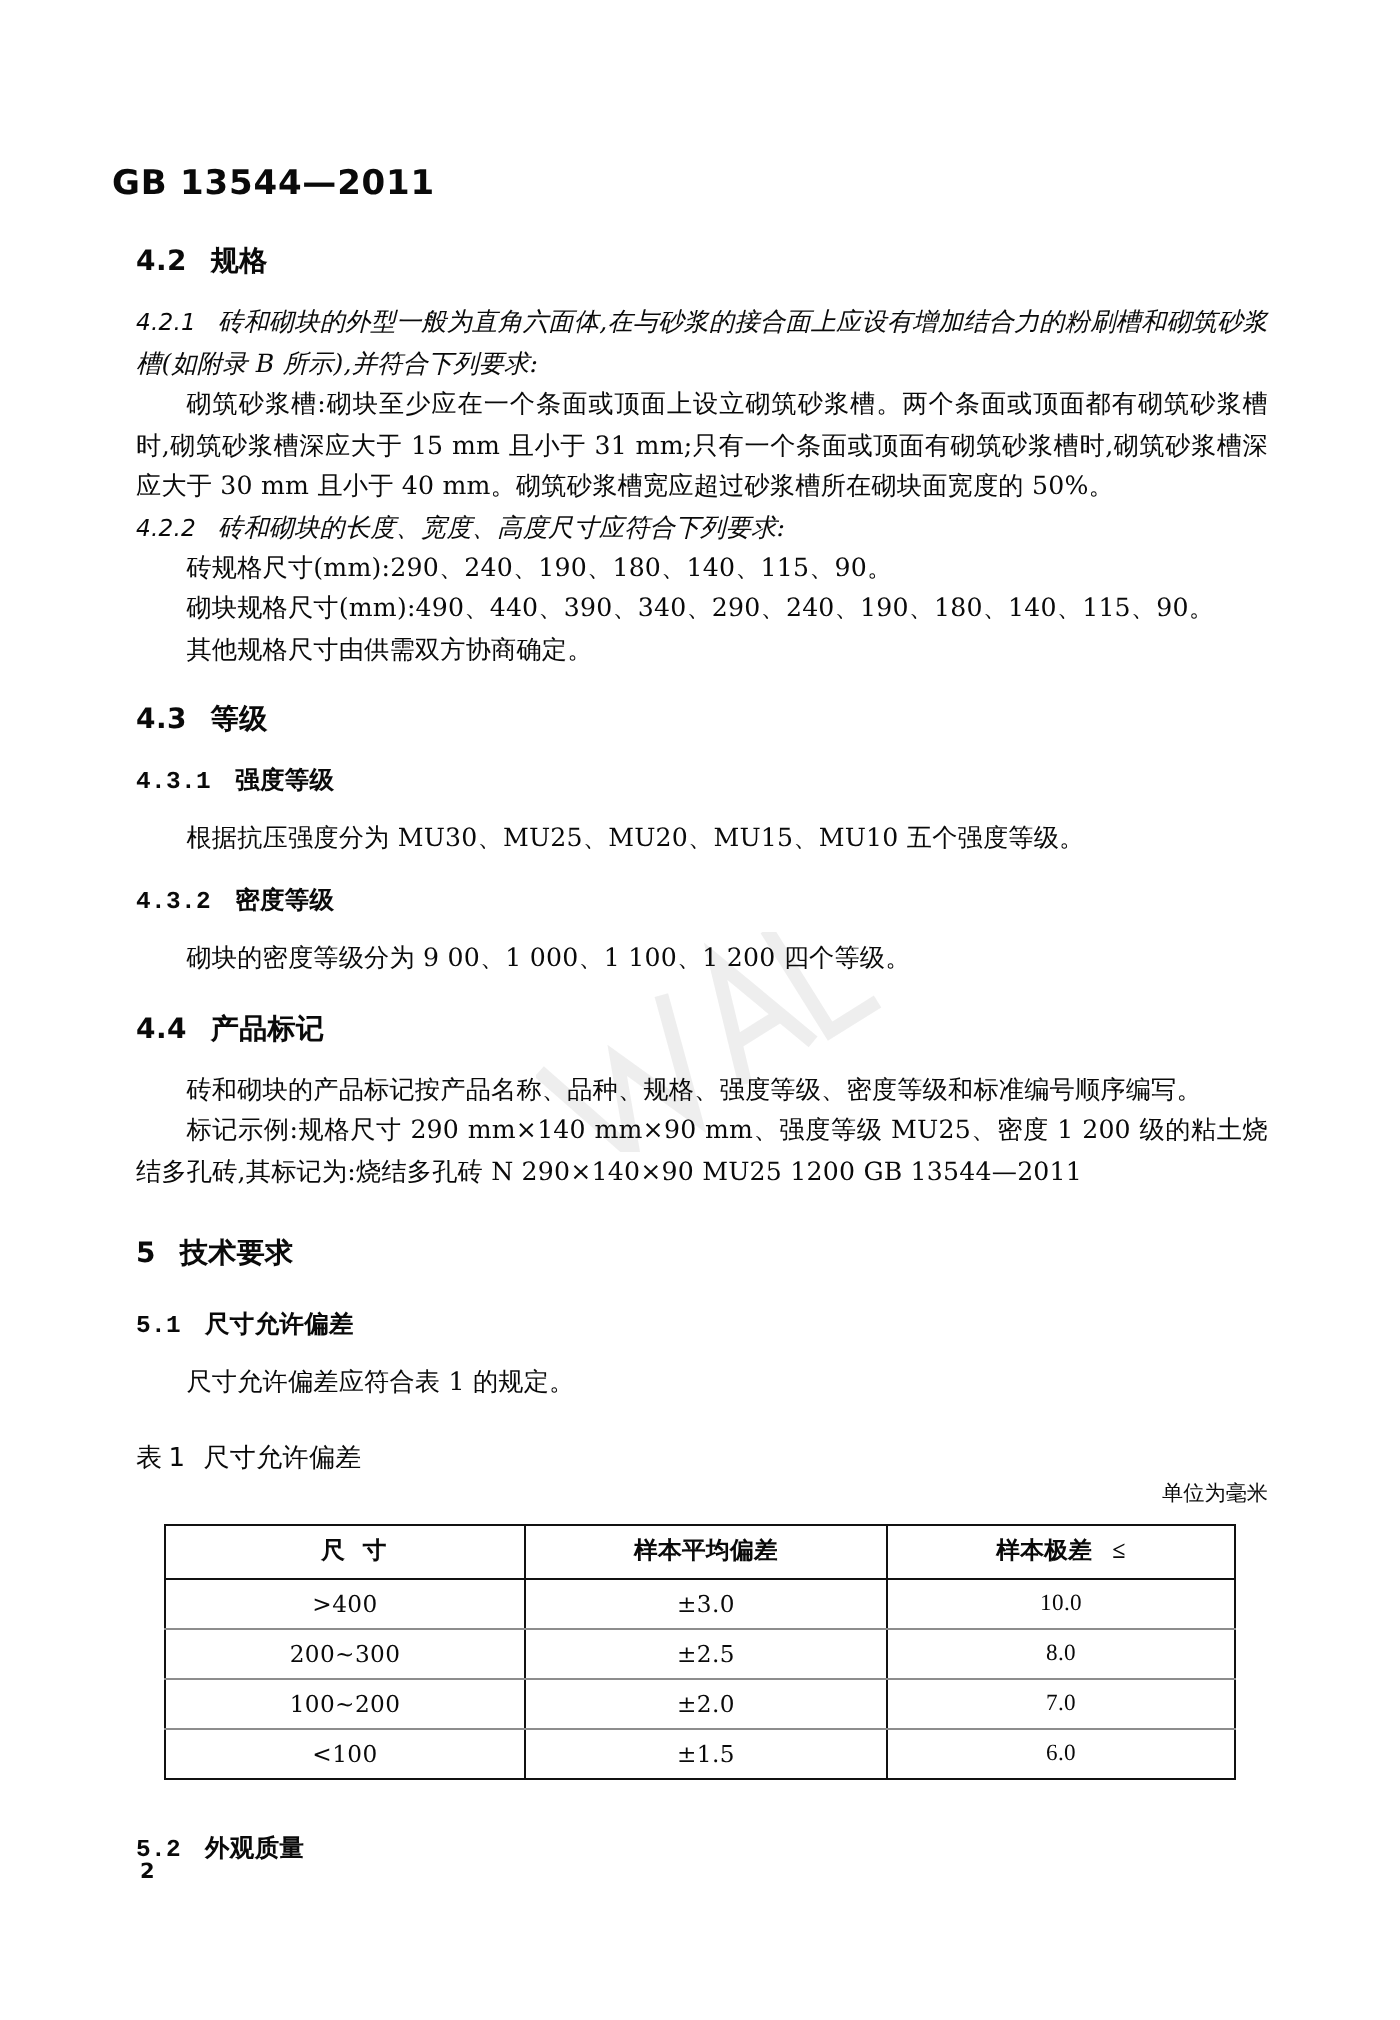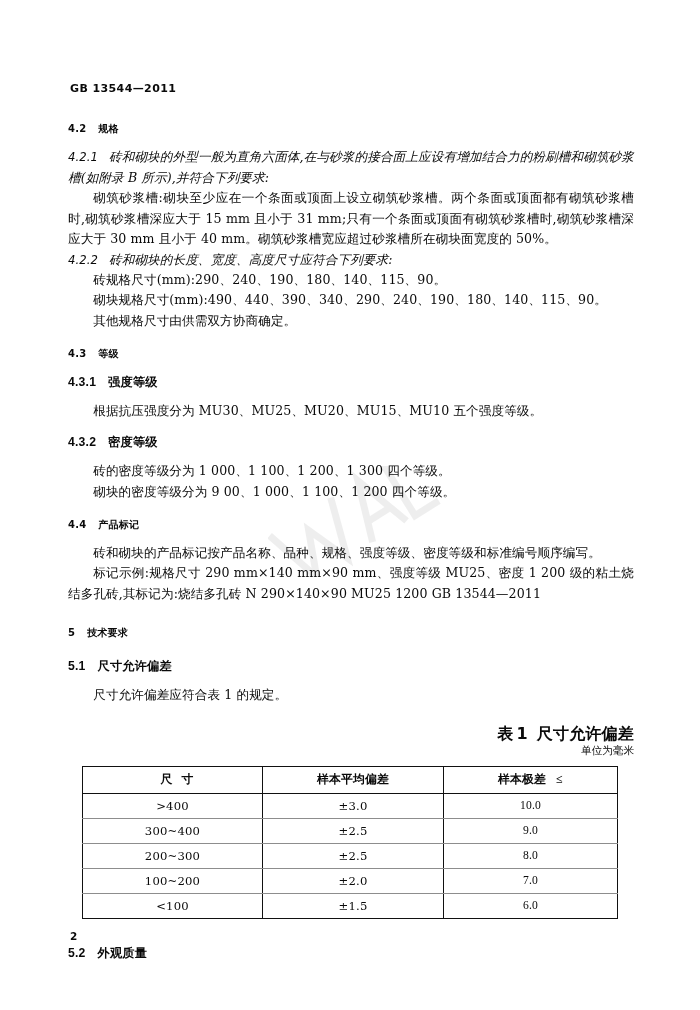--- a/index.html
+++ b/index.html
@@ -33,47 +33,47 @@
   .content {
     position: absolute;
     left: 0; top: 0;
     width: 700px;
     z-index: 2;
   }
 
   
   .header {
     position: absolute;
-    left: 70px;
+    left: 56px;
     top: 82px;
     font-family: "DejaVu Sans", "Liberation Sans", sans-serif;
     font-weight: bold;
-    font-size: 11px;
+    font-size: 17px;
     letter-spacing: 0.4px;
   }
 
   
   .body-block {
     position: absolute;
     left: 68px;
     top: 122px;
     width: 566px;
   }
 
   .h2 {
     font-family: "DejaVu Sans", "Liberation Sans", sans-serif;
     font-weight: bold;
-    font-size: 10px;
+    font-size: 14px;
     margin: 0 0 11px 0;
     letter-spacing: 0.2px;
   }
   .h2 .num { margin-right: 12px; }
 
   .h3 {
-    font-family: Liberation Sans, sans-serif;
+    font-family: Liberation Mono, monospace;
     font-weight: bold;
     font-size: 12.2px;
     margin: 13px 0 10px 0;
     letter-spacing: 0.2px;
   }
   .h3 .num { margin-right: 12px; }
 
   
   .npara {
     font-size: 12.6px;
@@ -102,24 +102,24 @@
 
   
   .tbl-caption-row {
     position: relative;
     height: 20px;
     margin-top: 18px;
   }
   .tbl-caption {
     position: absolute;
     left: 0; right: 0;
-    text-align: right;
-    font-family: "DejaVu Sans", "Liberation Sans", sans-serif;
-    font-weight: bold;
-    font-size: 16px;
+    text-align: left;
+    font-family: "DejaVu Sans", "Liberation Sans", sans-serif;
+    font-weight: normal;
+    font-size: 13px;
     letter-spacing: 0.2px;
   }
   .tbl-caption .cnum { margin: 0 9px 0 3px; }
   .tbl-unit {
     position: absolute;
     right: 0;
     bottom: -14px;
     font-family: "DejaVu Sans", "Liberation Sans", sans-serif;
     font-weight: normal;
     font-size: 10.6px;
@@ -222,21 +222,20 @@
       <div class="h3">
         <span class="num">4.3.1</span><span>强度等级</span>
       </div>
 
       <p class="para">根据抗压强度分为 MU30、MU25、MU20、MU15、MU10 五个强度等级。</p>
 
       <div class="h3">
         <span class="num">4.3.2</span><span>密度等级</span>
       </div>
 
-      <p class="para tight">砖的密度等级分为 1 000、1 100、1 200、1 300 四个等级。</p>
       <p class="para tight">砌块的密度等级分为 9 00、1 000、1 100、1 200 四个等级。</p>
 
       <div class="h2" style="margin-top:16px">
         <span class="num">4.4</span><span>产品标记</span>
       </div>
 
       <p class="para">砖和砌块的产品标记按产品名称、品种、规格、强度等级、密度等级和标准编号顺序编写。</p>
       <p class="para">标记示例:规格尺寸 290 mm×140 mm×90 mm、强度等级 MU25、密度 1 200 级的粘土烧结多孔砖,其标记为:烧结多孔砖 N   290×140×90   MU25 1200   GB 13544—2011</p>
 
       <div class="h2" style="margin-top:22px">
@@ -270,25 +269,20 @@
               <th><span>样本极差</span><span class="th-le">≤</span></th>
             </tr>
           </thead>
           <tbody>
             <tr>
               <td>&gt;400</td>
               <td>±3.0</td>
               <td>10.0</td>
             </tr>
             <tr>
-              <td>300~400</td>
-              <td>±2.5</td>
-              <td>9.0</td>
-            </tr>
-            <tr>
               <td>200~300</td>
               <td>±2.5</td>
               <td>8.0</td>
             </tr>
             <tr>
               <td>100~200</td>
               <td>±2.0</td>
               <td>7.0</td>
             </tr>
             <tr>

